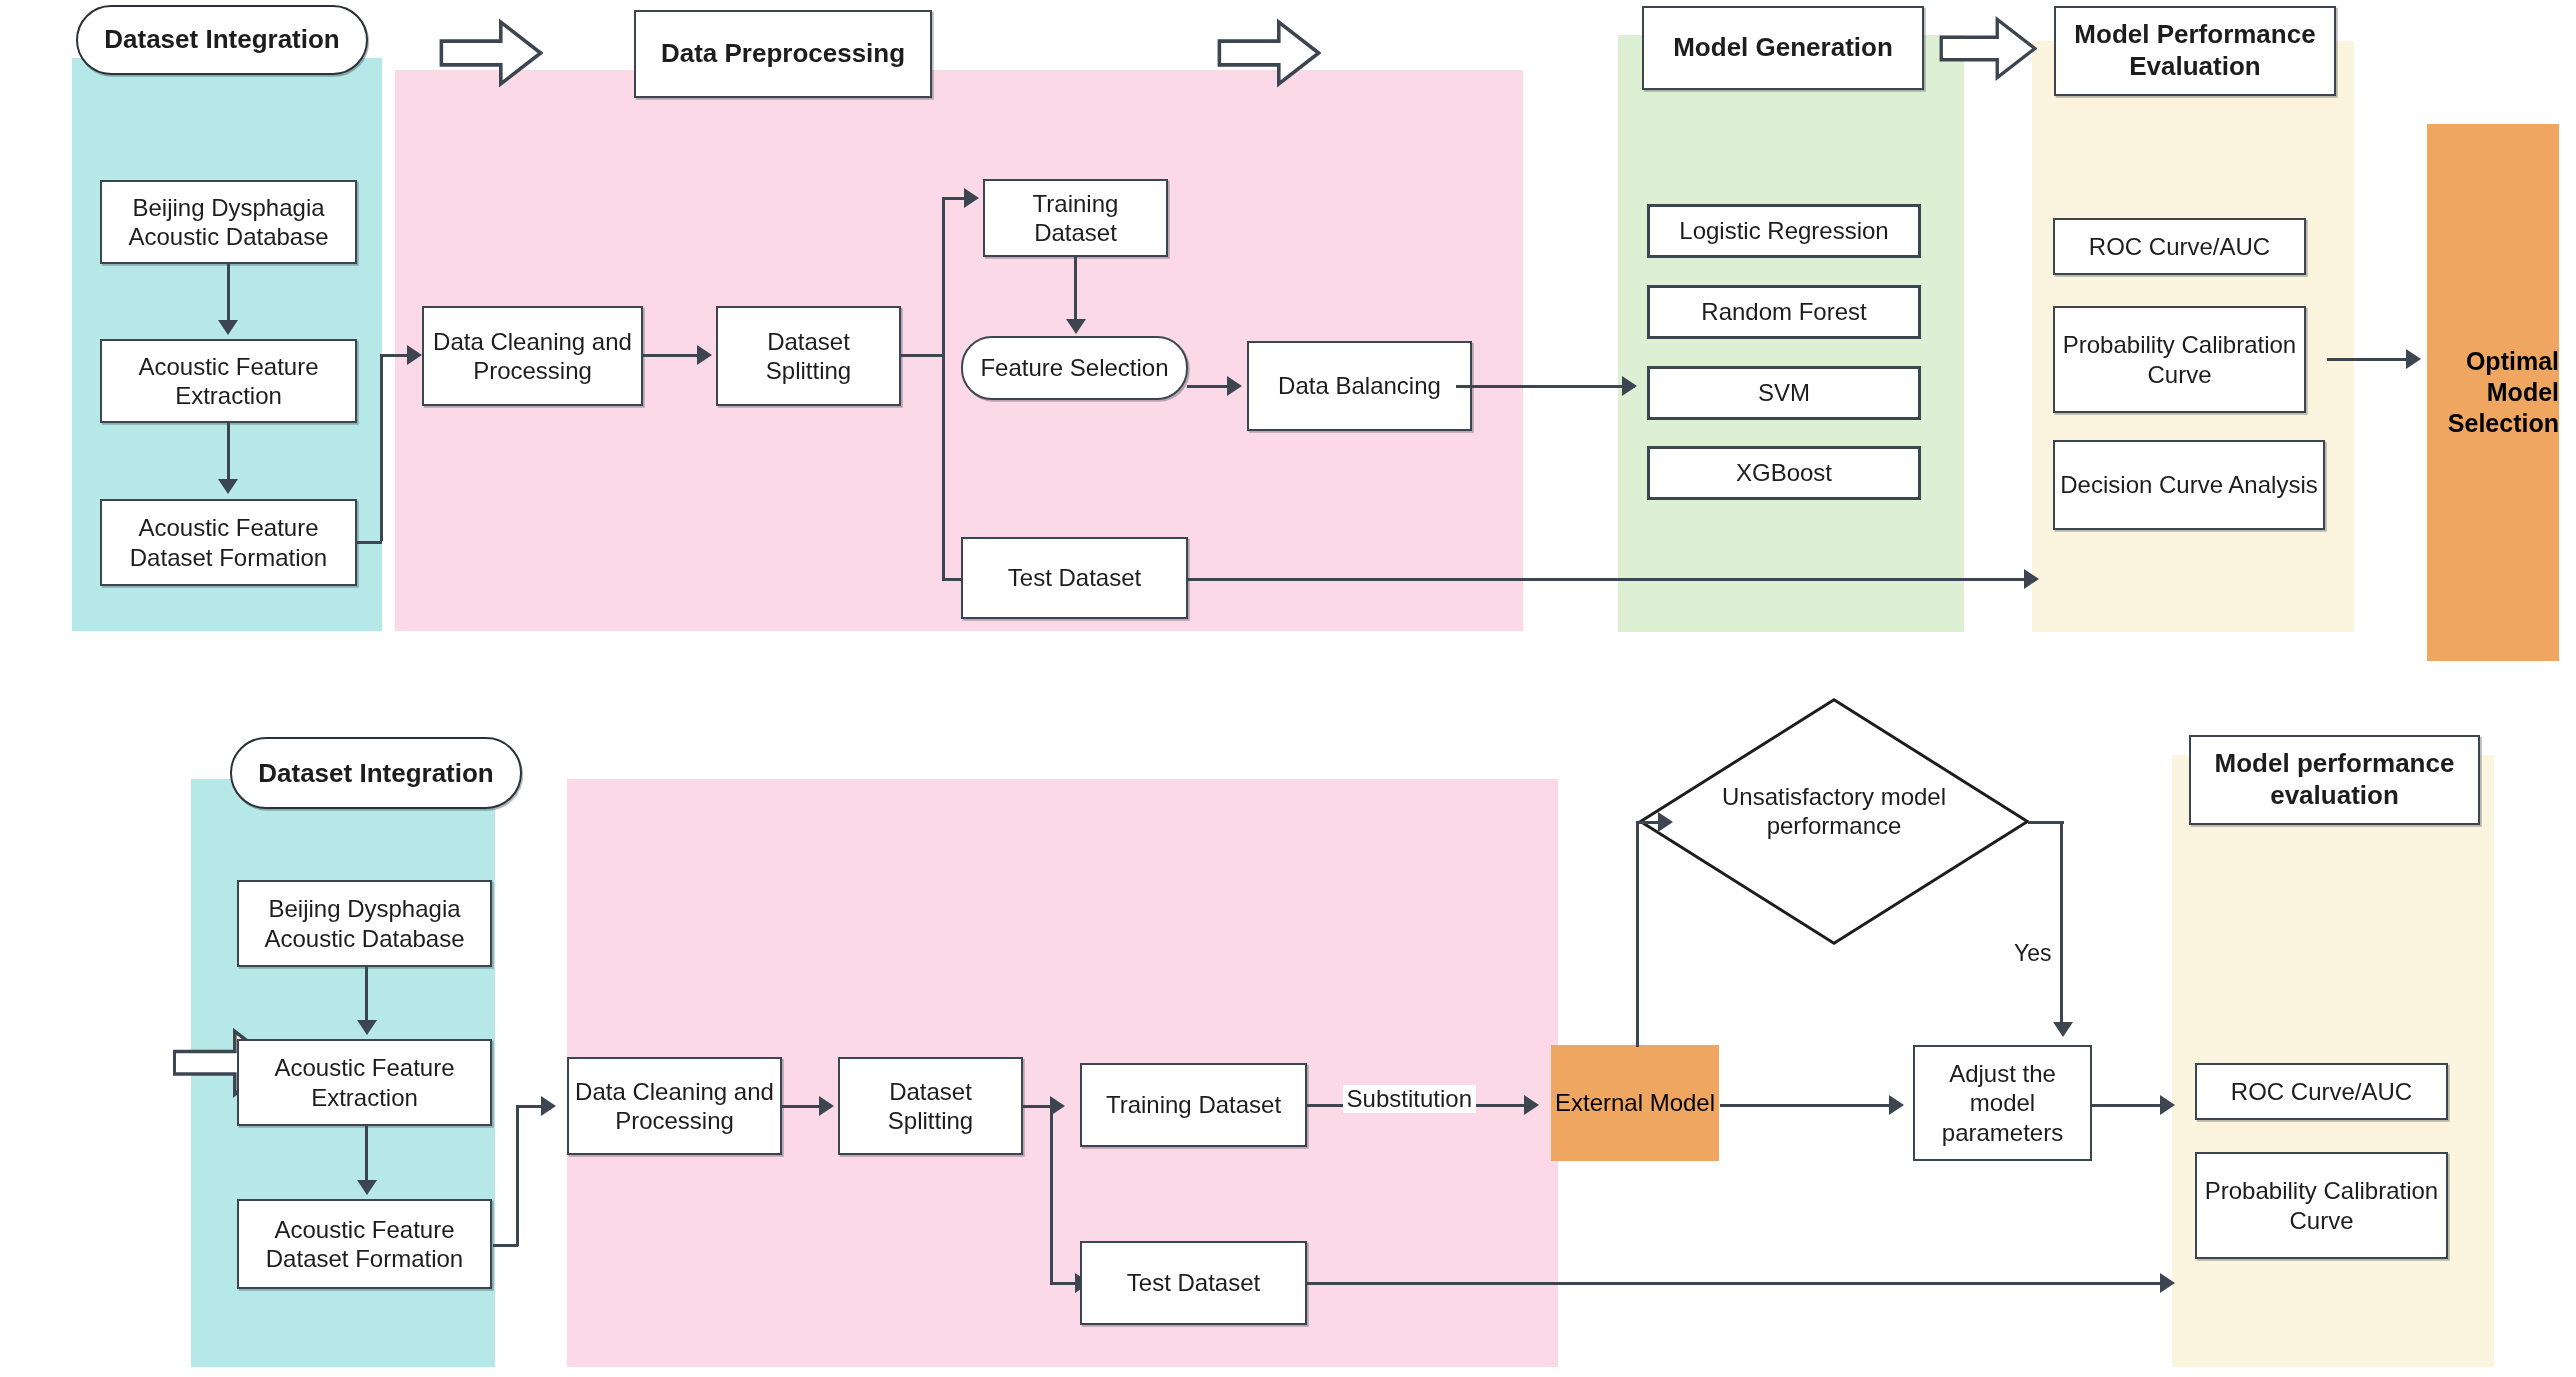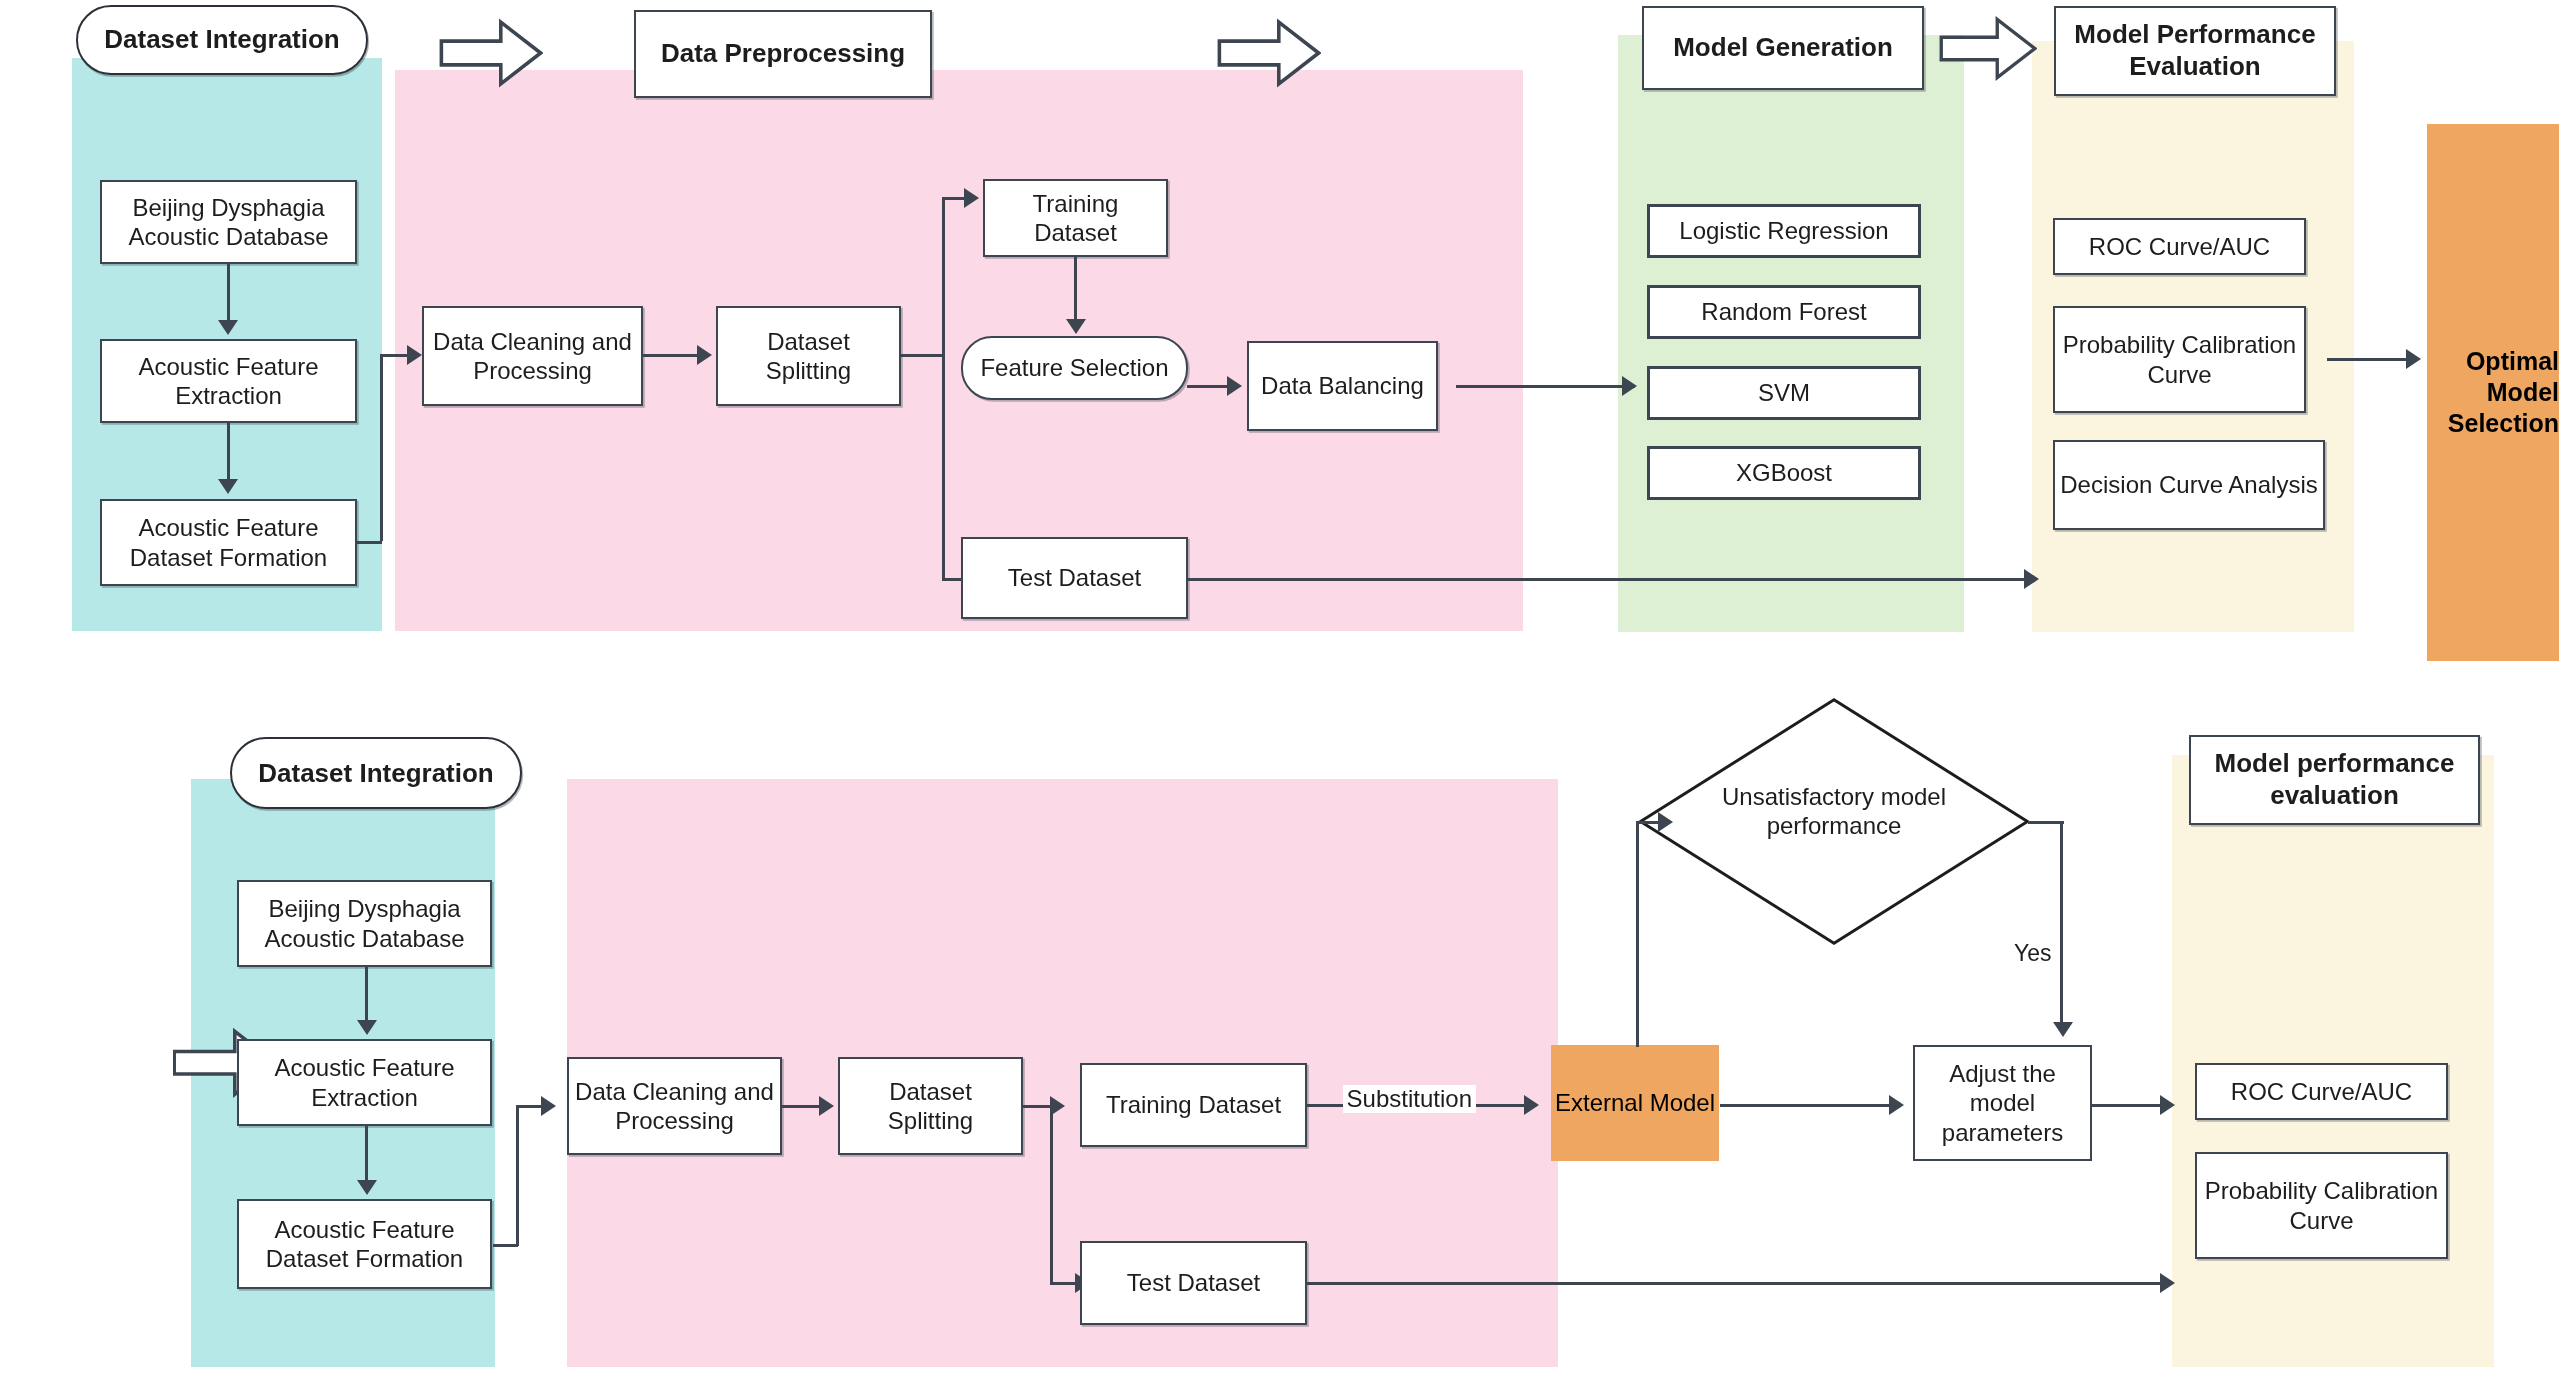--- a/index.html
+++ b/index.html
@@ -159,21 +159,21 @@
   </div>
   <div class="vline" style="left:1074px;top:257px;height:66px;"></div>
   <div class="ahead-d" style="left:1066px;top:319px;"></div>
 
   <div class="box" style="left:961px;top:336px;width:227px;height:64px;border-radius:31px;">
     <span>Feature Selection</span>
   </div>
   <div class="hline" style="left:1187px;top:385px;width:43px;"></div>
   <div class="ahead-r" style="left:1227px;top:376px;"></div>
 
-  <div class="box" style="left:1247px;top:341px;width:191px;height:90px;">
+  <div class="box" style="left:1247px;top:341px;width:225px;height:90px;">
     <span>Data Balancing</span>
   </div>
   <div class="hline" style="left:1456px;top:385px;width:179px;"></div>
   <div class="ahead-r" style="left:1622px;top:376px;"></div>
 
   <div class="box" style="left:961px;top:537px;width:227px;height:82px;">
     <span>Test Dataset</span>
   </div>
   <div class="hline" style="left:1187px;top:578px;width:847px;"></div>
   <div class="ahead-r" style="left:2024px;top:569px;"></div>

